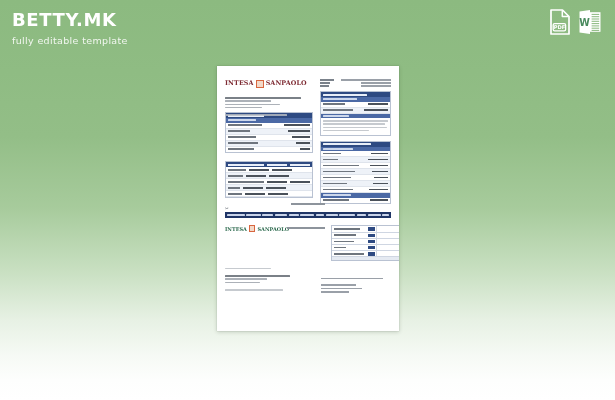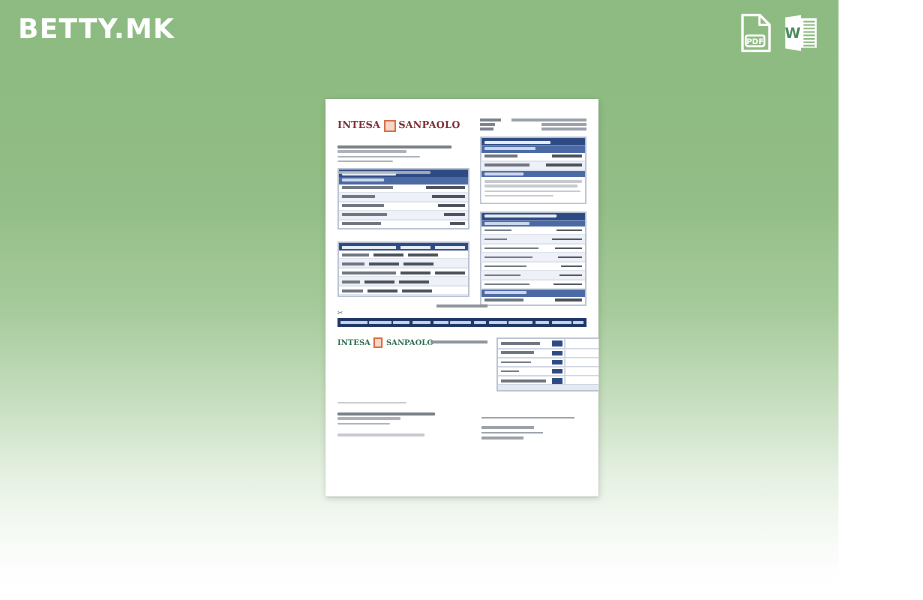--- a/index.html
+++ b/index.html
@@ -8,21 +8,21 @@
   }
   body {
     width: 615px;
     height: 400px;
     overflow: hidden;
     font-family: "Liberation Sans", sans-serif;
     background: #ffffff;
   }
   #stage {
     position: relative;
-    width: 559px;
+    width: 615px;
     height: 400px;
     background:
       linear-gradient(180deg,
         #8cba80 0%,
         #8fbc83 18%,
         #93be87 34%,
         #a7cb9c 52%,
         #c9e0c2 68%,
         #e7f1e4 80%,
         #f6faf5 89%,
@@ -316,20 +316,21 @@
   .stub-right .sr { height: 1.6px; background: #9aa0a8; margin-bottom: 1.8px; }
   .mini-gap { height: 4px; }
 </style>
 </head>
 <body>
 
 <div id="stage">
 
   <div class="brand">
     <div class="brand-name">BETTY.MK</div>
+    <div class="brand-sub">fully editable template</div>
   </div>
 
 
   <div class="formats">
     <span class="fmt-icon">
       <svg width="22" height="26" viewBox="0 0 22 26" aria-hidden="true">
         <path d="M2 1 h11.5 L20 7.5 V25 H2 Z" fill="none" stroke="#ffffff" stroke-width="1.7" stroke-linejoin="round"></path>
         <path d="M13.3 1.2 V7.6 H19.7" fill="none" stroke="#ffffff" stroke-width="1.5" stroke-linejoin="round"></path>
         <rect x="4.2" y="14.6" width="12.4" height="7.2" rx="1.4" fill="none" stroke="#ffffff" stroke-width="1.3"></rect>
         <text x="10.4" y="20.3" font-family="DejaVu Sans, sans-serif" font-size="5.1" font-weight="bold" fill="#ffffff" text-anchor="middle">PDF</text>

